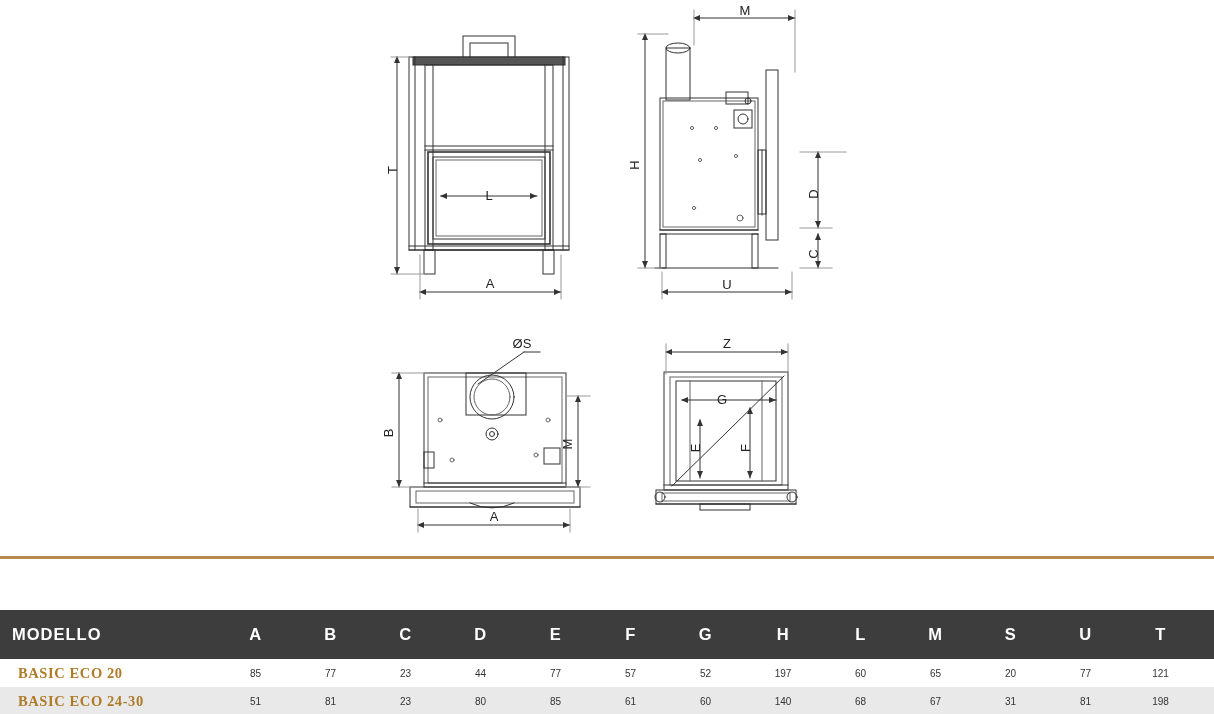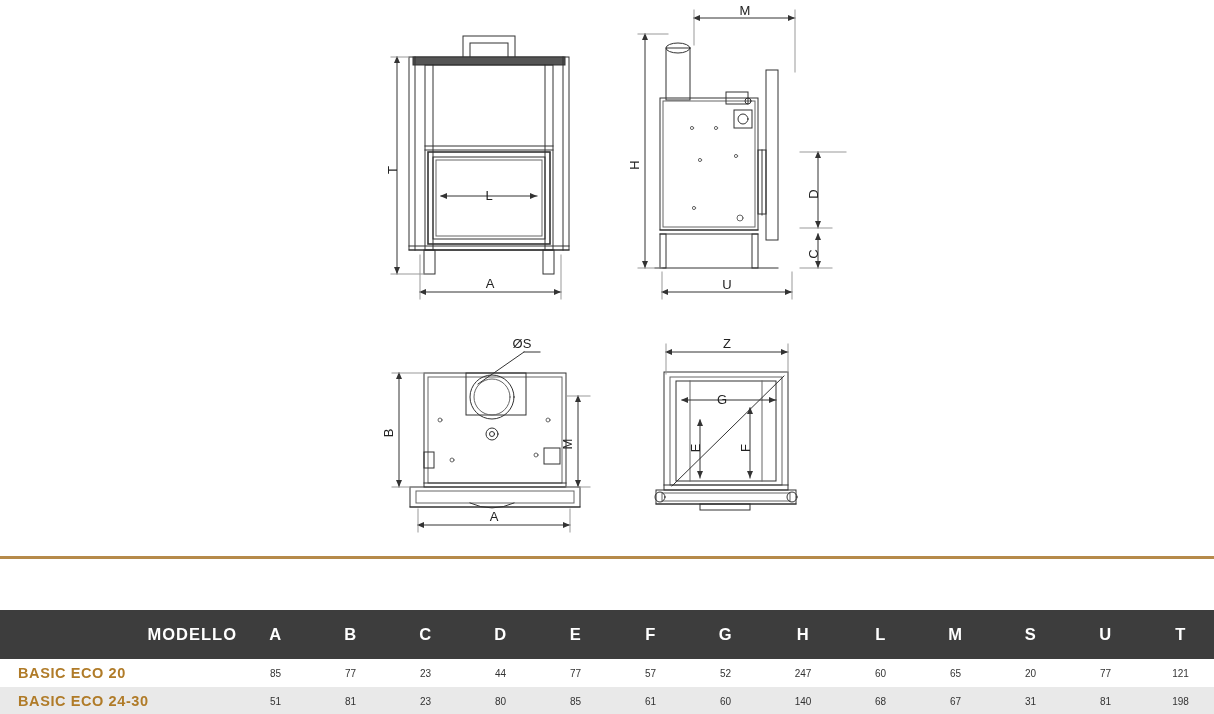--- a/index.html
+++ b/index.html
@@ -66,38 +66,39 @@
     background: #3d3d3d;
     color: #ffffff;
     font-size: 16.5px;
     font-weight: bold;
     letter-spacing: 0.6px;
     height: 47px;
     vertical-align: middle;
     text-align: center;
   }
   table.dims thead th.model-head {
-    text-align: right;
-    padding-left: 32px;
+    text-align: left;
+    padding-left: 12px;
     letter-spacing: 1px;
   }
   table.dims tbody td {
     font-size: 10px;
     height: 26px;
     text-align: center;
     color: #333333;
     vertical-align: middle;
   }
   table.dims tbody td.model-cell {
     text-align: left;
     padding-left: 18px;
     color: #b07b28;
     font-weight: bold;
     font-size: 14.5px;
     letter-spacing: 0.6px;
+    font-family: Liberation Serif, serif;
   }
   table.dims tbody tr.row-odd td {
     background: #ffffff;
   }
   table.dims tbody tr.row-even td {
     background: #e9e9e9;
   }
 </style>
 </head>
 <body>
@@ -326,21 +327,21 @@
       <tbody>
         <tr class="row-odd">
           <td class="model-cell">BASIC ECO 20</td>
           <td>85</td>
           <td>77</td>
           <td>23</td>
           <td>44</td>
           <td>77</td>
           <td>57</td>
           <td>52</td>
-          <td>247</td>
+          <td>197</td>
           <td>60</td>
           <td>65</td>
           <td>20</td>
           <td>77</td>
           <td>121</td>
           <td>66</td>
         </tr>
         <tr class="row-even">
           <td class="model-cell">BASIC ECO 24-30</td>
           <td>51</td>

